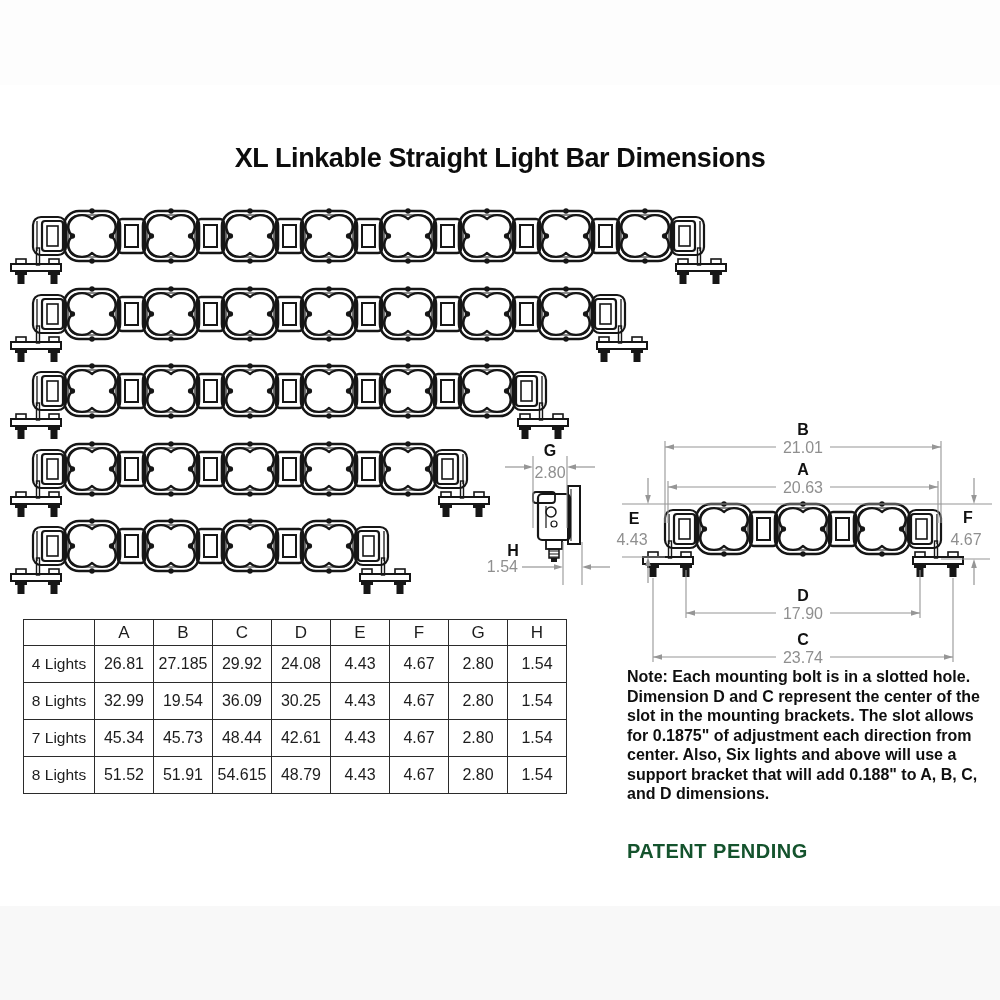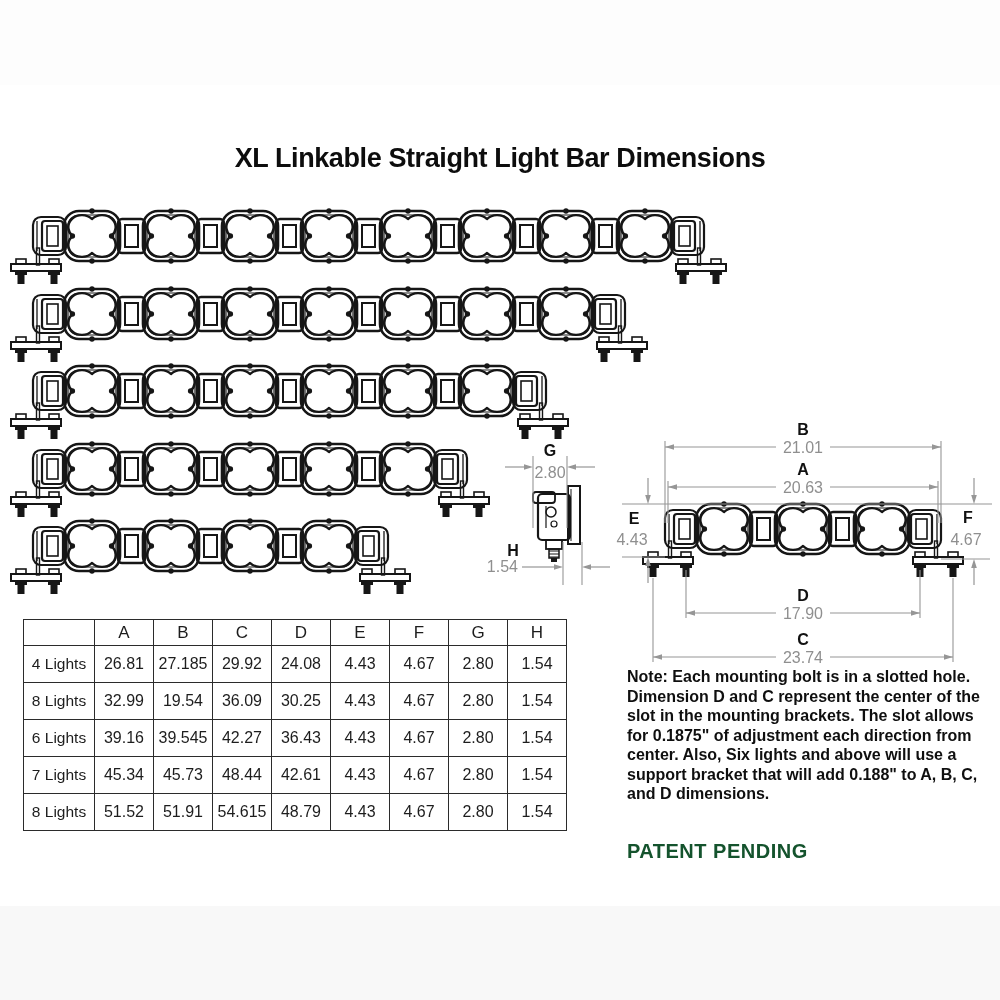--- a/index.html
+++ b/index.html
@@ -783,31 +783,20 @@
           <td>32.99</td>
           <td>19.54</td>
           <td>36.09</td>
           <td>30.25</td>
           <td>4.43</td>
           <td>4.67</td>
           <td>2.80</td>
           <td>1.54</td>
         </tr>
         <tr>
-          <td class="rowlbl">6 Lights</td>
-          <td>39.16</td>
-          <td>39.545</td>
-          <td>42.27</td>
-          <td>36.43</td>
-          <td>4.43</td>
-          <td>4.67</td>
-          <td>2.80</td>
-          <td>1.54</td>
-        </tr>
-        <tr>
           <td class="rowlbl">7 Lights</td>
           <td>45.34</td>
           <td>45.73</td>
           <td>48.44</td>
           <td>42.61</td>
           <td>4.43</td>
           <td>4.67</td>
           <td>2.80</td>
           <td>1.54</td>
         </tr>

